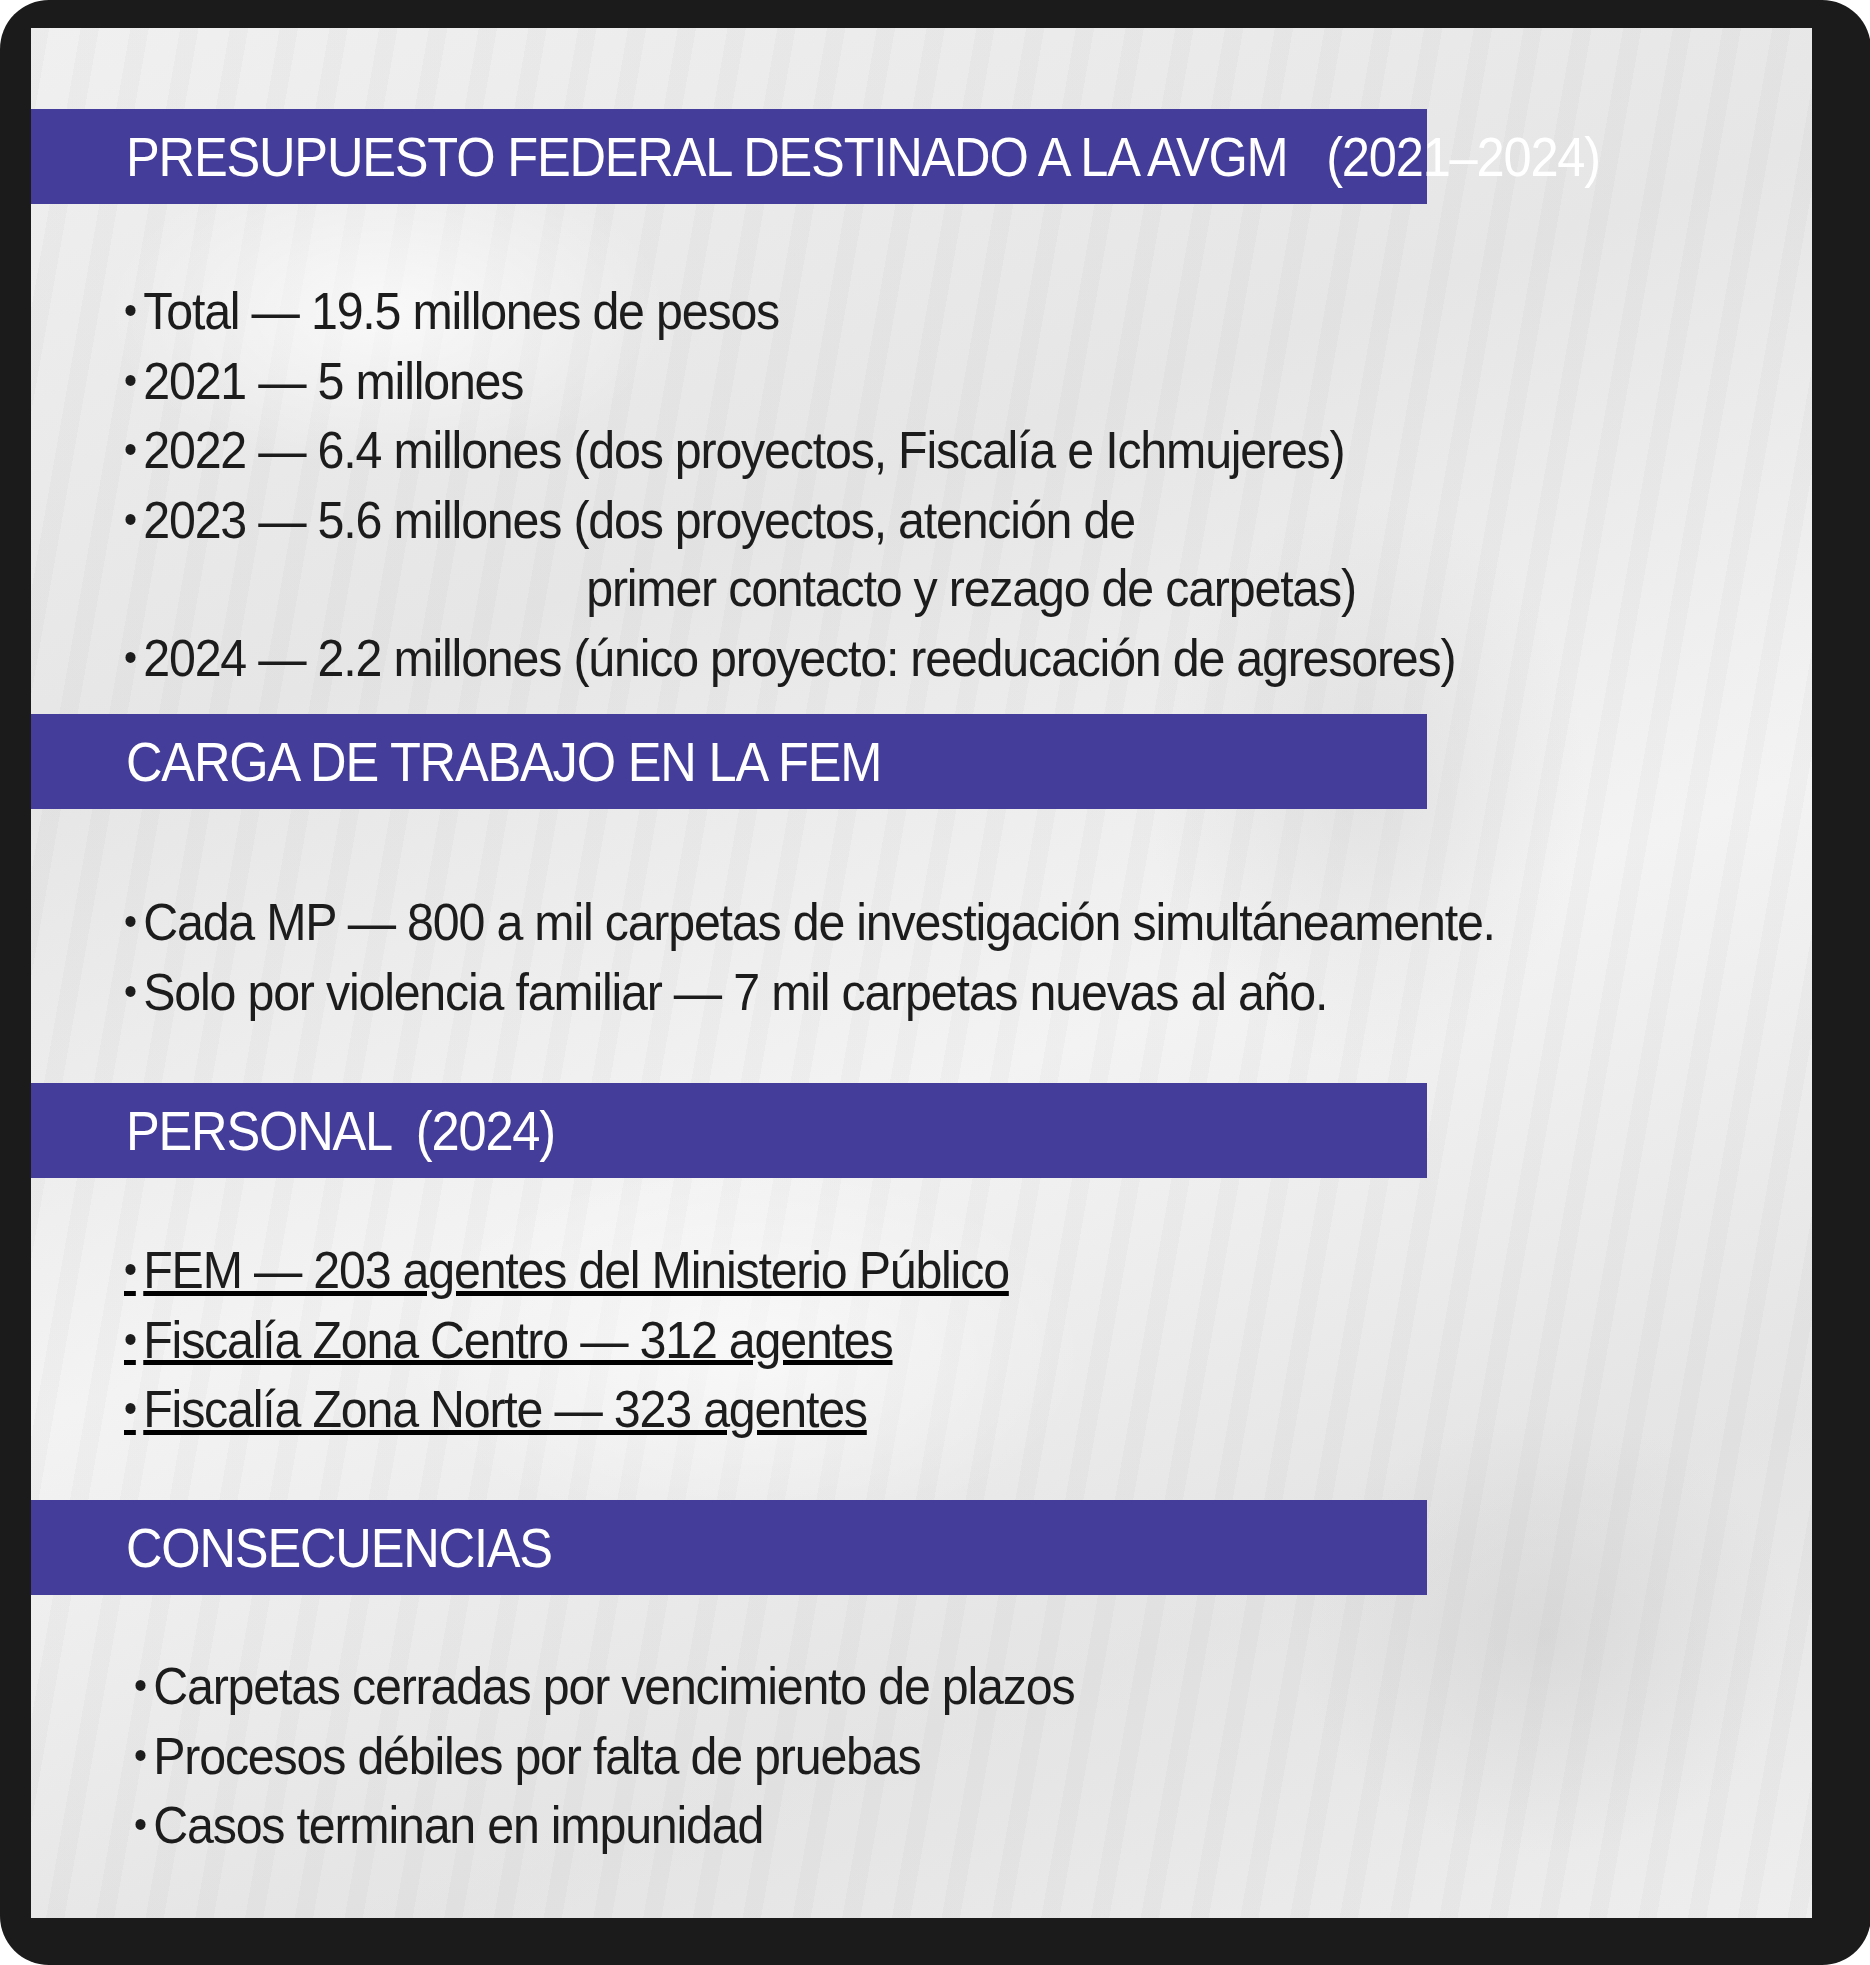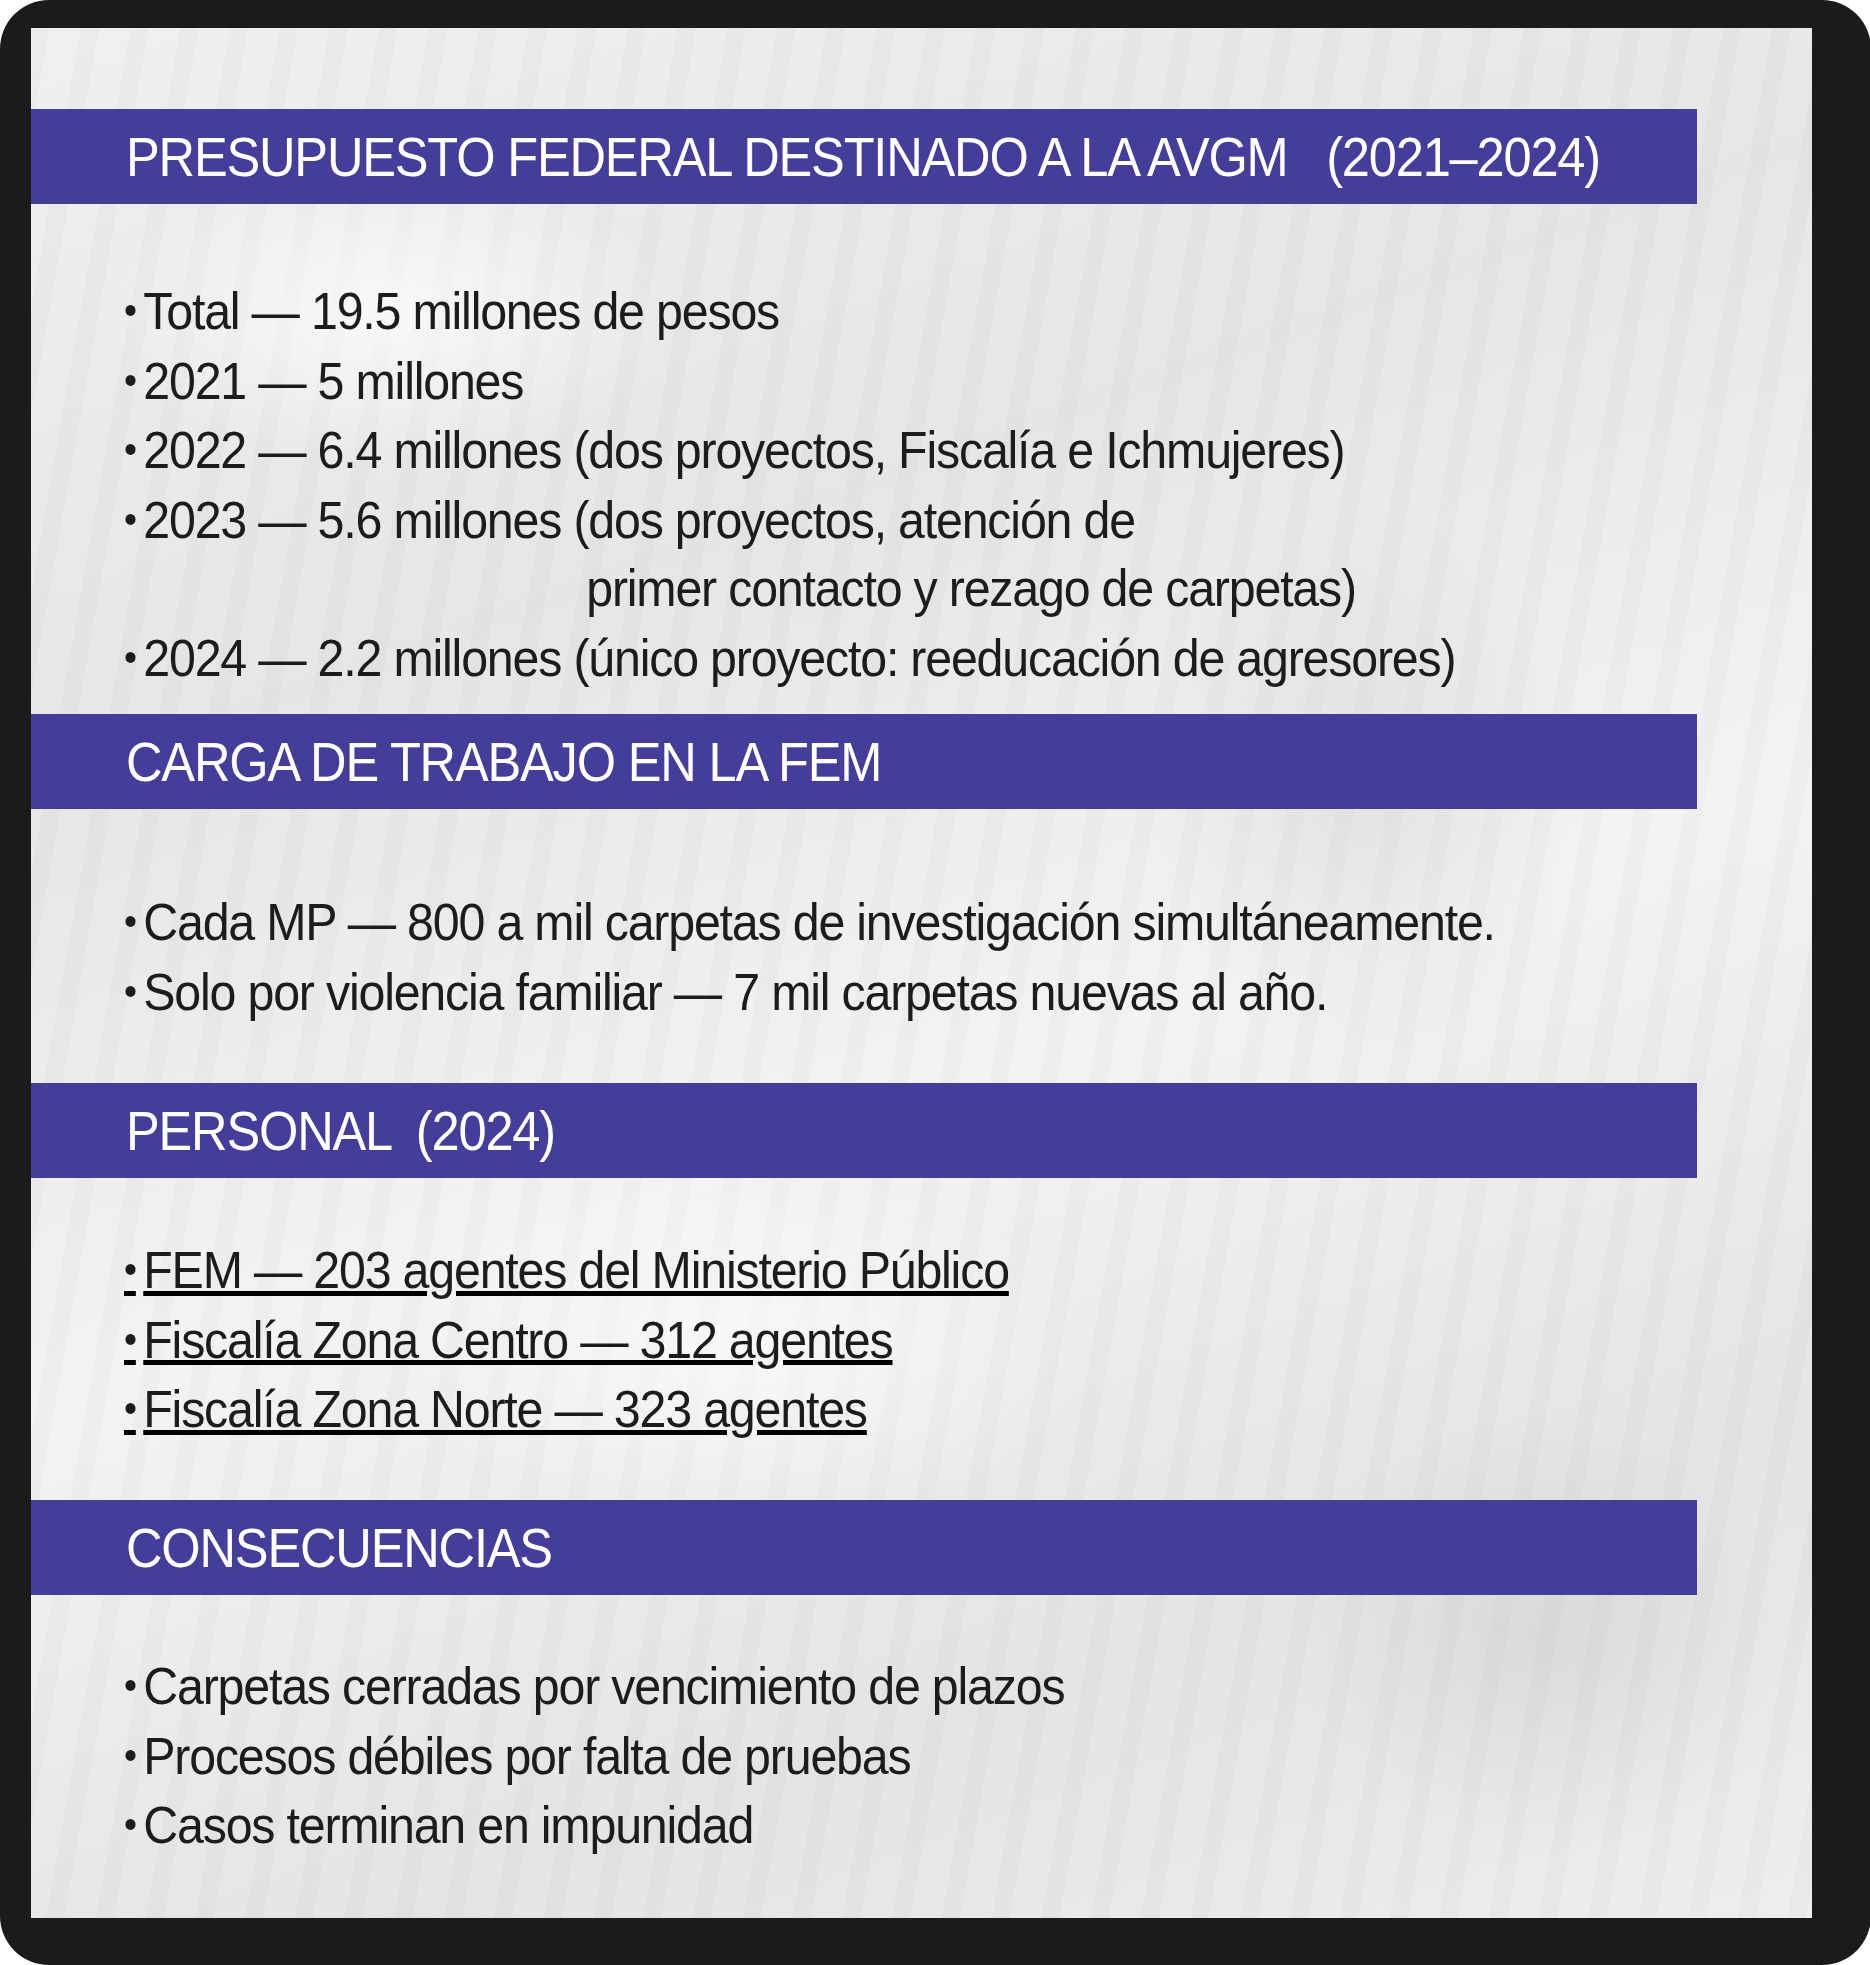--- a/index.html
+++ b/index.html
@@ -15,21 +15,21 @@
     position: absolute; left: 31px; top: 28px; width: 1781px; height: 1890px;
     background:
       radial-gradient(ellipse 404px 224px at 20% 15%, rgba(255,255,255,0.7), rgba(255,255,255,0) 70%),
       radial-gradient(ellipse 314px 404px at 75% 40%, rgba(200,200,200,0.35), rgba(200,200,200,0) 70%),
       radial-gradient(ellipse 493px 269px at 40% 70%, rgba(255,255,255,0.6), rgba(255,255,255,0) 70%),
       radial-gradient(ellipse 359px 314px at 85% 85%, rgba(190,190,190,0.3), rgba(190,190,190,0) 70%),
       repeating-linear-gradient(100deg, rgba(0,0,0,0.018) 0px, rgba(0,0,0,0.018) 18px, rgba(255,255,255,0.02) 18px, rgba(255,255,255,0.02) 49px),
       linear-gradient(160deg, #f0f0f0 0%, #e6e6e6 30%, #f3f3f3 55%, #e4e4e4 80%, #eeeeee 100%);
   }
   .bar {
-    position: absolute; left: 31px; width: 1666px; height: 95px;
+    position: absolute; left: 31px; width: 1396px; height: 95px;
     background: #443d9a;
     display: flex; align-items: center;
   }
   .bar-title {
     margin-left: 95px; color: #ffffff; font-size: 55px; letter-spacing: -1.3px;
     transform: scaleX(0.92); transform-origin: left center; white-space: pre;
   }
   .list {
     position: absolute; left: 124px; margin: 0; padding: 0; list-style: none;
   }
@@ -71,18 +71,18 @@
 </div>
 <ul class="list" style="top:1235px;text-decoration:underline;">
   <li class="item"><span class="bullet">•</span><span>FEM — 203 agentes del Ministerio Público</span></li>
   <li class="item"><span class="bullet">•</span><span>Fiscalía Zona Centro — 312 agentes</span></li>
   <li class="item"><span class="bullet">•</span><span>Fiscalía Zona Norte — 323 agentes</span></li>
 </ul>
 
 <div class="bar" style="top:1500px;align-items:center;">
   <span class="bar-title">CONSECUENCIAS</span>
 </div>
-<ul class="list" style="top:1651px;">
+<ul class="list" style="top:1651px;margin-left:10px;">
   <li class="item"><span class="bullet">•</span><span>Carpetas cerradas por vencimiento de plazos</span></li>
   <li class="item"><span class="bullet">•</span><span>Procesos débiles por falta de pruebas</span></li>
   <li class="item"><span class="bullet">•</span><span>Casos terminan en impunidad</span></li>
 </ul>
 
 
 </body></html>

